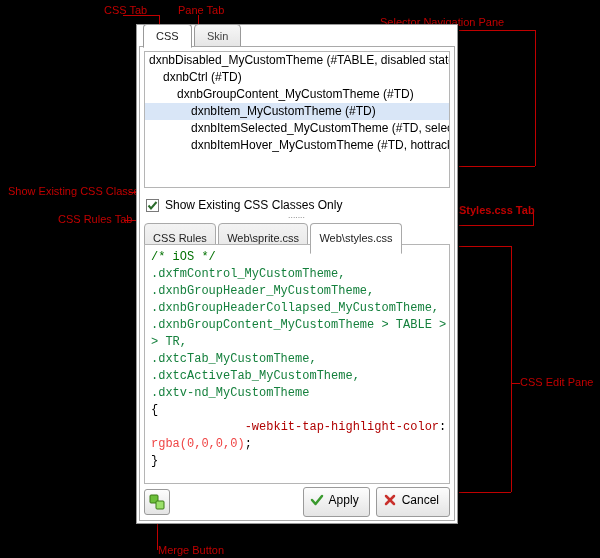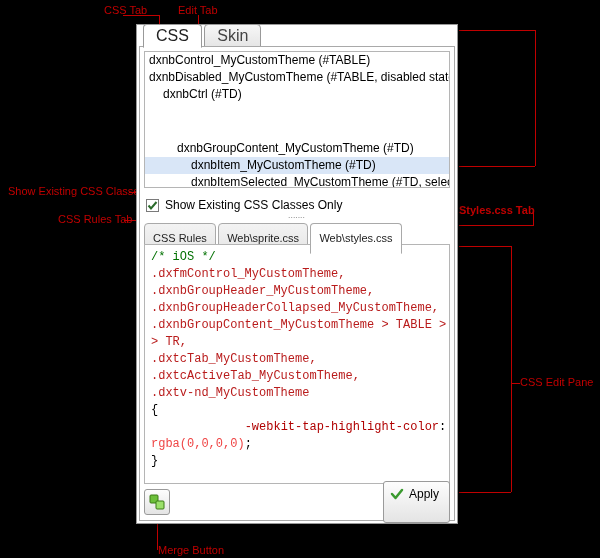--- a/index.html
+++ b/index.html
@@ -51,21 +51,21 @@
     top: -1px;
     height: 22px;
     width: 310px;
   }
   .top-tab {
     display: inline-block;
     vertical-align: top;
     height: 22px;
     line-height: 22px;
     padding: 0 12px;
-    font-size: 16px;
+    font-size: 11px;
     background: linear-gradient(#f7f7f7,#e5e5e5);
     border: 1px solid #999;
     border-top-left-radius: 4px;
     border-top-right-radius: 4px;
     margin-right: -1px;
     cursor: pointer;
     color: #222;
     position: relative;
   }
   .top-tab.active {
@@ -101,21 +101,21 @@
   .nav-line {
     white-space: nowrap;
     line-height: 17px;
     height: 17px;
     padding-left: 4px;
   }
   .nav-line.sel {
     background: #d9e6f7;
   }
   .ind1 { padding-left: 18px; }
-  .ind2 { padding-left: 32px; margin-top: 37px; }
+  .ind2 { padding-left: 32px; }
   .ind3 { padding-left: 46px; }
 
   .splitter {
     position: absolute;
     left: 4px;
     right: 4px;
     top: 141px;
     height: 4px;
     cursor: ns-resize;
   }
@@ -202,21 +202,21 @@
   }
   .editor {
     padding: 4px 6px;
     font-family: Consolas, "Courier New", monospace;
     font-size: 12px;
     line-height: 17px;
     white-space: pre;
     color: #000;
   }
   .c-comment { color: #007000; }
-  .c-selector { color: #b91c1c; }
+  .c-selector { color: #15803d; }
   .c-plain    { color: #000; }
   .c-prop     { color: #b00000; }
   .c-value    { color: #ef4444; }
 
   
   .bottom-bar {
     position: absolute;
     left: 4px;
     right: 4px;
     bottom: 4px;
@@ -231,21 +231,21 @@
     border-radius: 3px;
     background: linear-gradient(#fdfdfd,#e4e4e4);
     display: flex;
     align-items: center;
     justify-content: center;
     cursor: pointer;
   }
   .spacer { flex: 1; }
   .action-btn {
     height: 24px;
-    padding: 0 10px 16px 6px;
+    padding: 0 10px 4px 6px;
     margin-left: 6px;
     border: 1px solid #9a9a9a;
     border-radius: 3px;
     background: linear-gradient(#fdfdfd,#e4e4e4);
     display: flex;
     align-items: center;
     cursor: pointer;
     font-size: 12px;
     color: #000;
   }
@@ -255,23 +255,24 @@
 </style>
 </head>
 <body>
 
 <div class="stage">
 
   <div class="ann" style="left:104px; top:4px;">CSS Tab</div>
   <div class="ann-line v" style="left:159px; top:15px; height:14px;"></div>
   <div class="ann-line h" style="left:123px; top:15px; width:36px;"></div>
 
-  <div class="ann" style="left:178px; top:4px;">Edit Tab</div>
+  <div class="ann" style="left:178px; top:4px;">Pane Tab</div>
   <div class="ann-line v" style="left:198px; top:15px; height:14px;"></div>
 
+  <div class="ann" style="left:380px; top:16px;">Selector Navigation Pane</div>
   <div class="ann-line h" style="left:459px; top:30px; width:76px;"></div>
   <div class="ann-line v" style="left:535px; top:30px; height:136px;"></div>
   <div class="ann-line h" style="left:459px; top:166px; width:76px;"></div>
 
   <div class="ann" style="left:8px; top:185px;">Show Existing CSS Classes</div>
   <div class="ann-line h" style="left:129px; top:192px; width:17px;"></div>
 
   <div class="ann" style="left:58px; top:213px;text-align:right;">CSS Rules Tab</div>
   <div class="ann-line h" style="left:124px; top:220px; width:23px;"></div>
 
@@ -297,21 +298,20 @@
   <div class="panel">
 
     <div class="top-tab-strip">
       <div class="top-tab active"><span>CSS</span></div>
       <div class="top-tab inactive"><span>Skin</span></div>
     </div>
 
     <div class="panel-inner-border">
 
       <div class="nav-pane">
-        <div class="nav-line"><span>dxnbControl_MyCustomTheme (#TABLE)</span></div>
         <div class="nav-line"><span>dxnbDisabled_MyCustomTheme (#TABLE, disabled state</span></div>
         <div class="nav-line ind1"><span>dxnbCtrl (#TD)</span></div>
         <div class="nav-line ind2"><span>dxnbGroupContent_MyCustomTheme (#TD)</span></div>
         <div class="nav-line ind3 sel"><span>dxnbItem_MyCustomTheme (#TD)</span></div>
         <div class="nav-line ind3"><span>dxnbItemSelected_MyCustomTheme (#TD, selecte</span></div>
         <div class="nav-line ind3"><span>dxnbItemHover_MyCustomTheme (#TD, hottracked</span></div>
       </div>
 
       <div class="splitter"></div>
 
@@ -355,18 +355,25 @@
             <rect x="7" y="7" width="8" height="8" rx="1" fill="#9be06a" stroke="#3a7a15"></rect>
           </svg>
         </div>
         <div class="spacer"></div>
         <div class="action-btn">
           <svg class="ic" viewBox="0 0 14 14">
             <polyline points="2,7 5.5,11 12,3" fill="none" stroke="#3a9a2e" stroke-width="2.5" stroke-linecap="round" stroke-linejoin="round"></polyline>
           </svg>
           <span>Apply</span>
         </div>
+        <div class="action-btn">
+          <svg class="ic" viewBox="0 0 14 14">
+            <line x1="3" y1="3" x2="11" y2="11" stroke="#c9302c" stroke-width="2.5" stroke-linecap="round"></line>
+            <line x1="11" y1="3" x2="3" y2="11" stroke="#c9302c" stroke-width="2.5" stroke-linecap="round"></line>
+          </svg>
+          <span>Cancel</span>
+        </div>
       </div>
 
     </div>
   </div>
 
 </div>
 
 </body></html>

